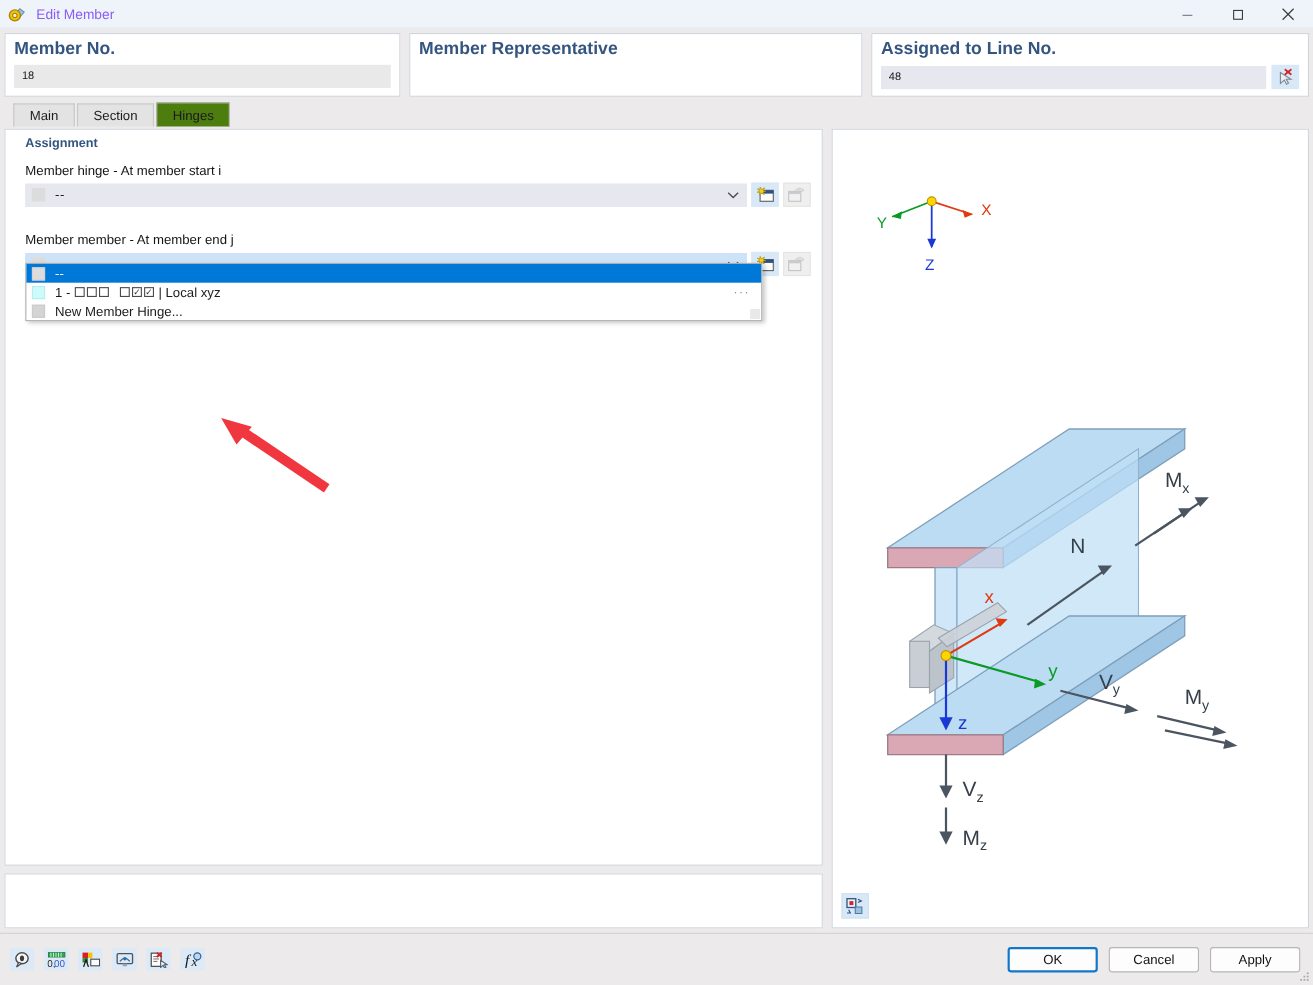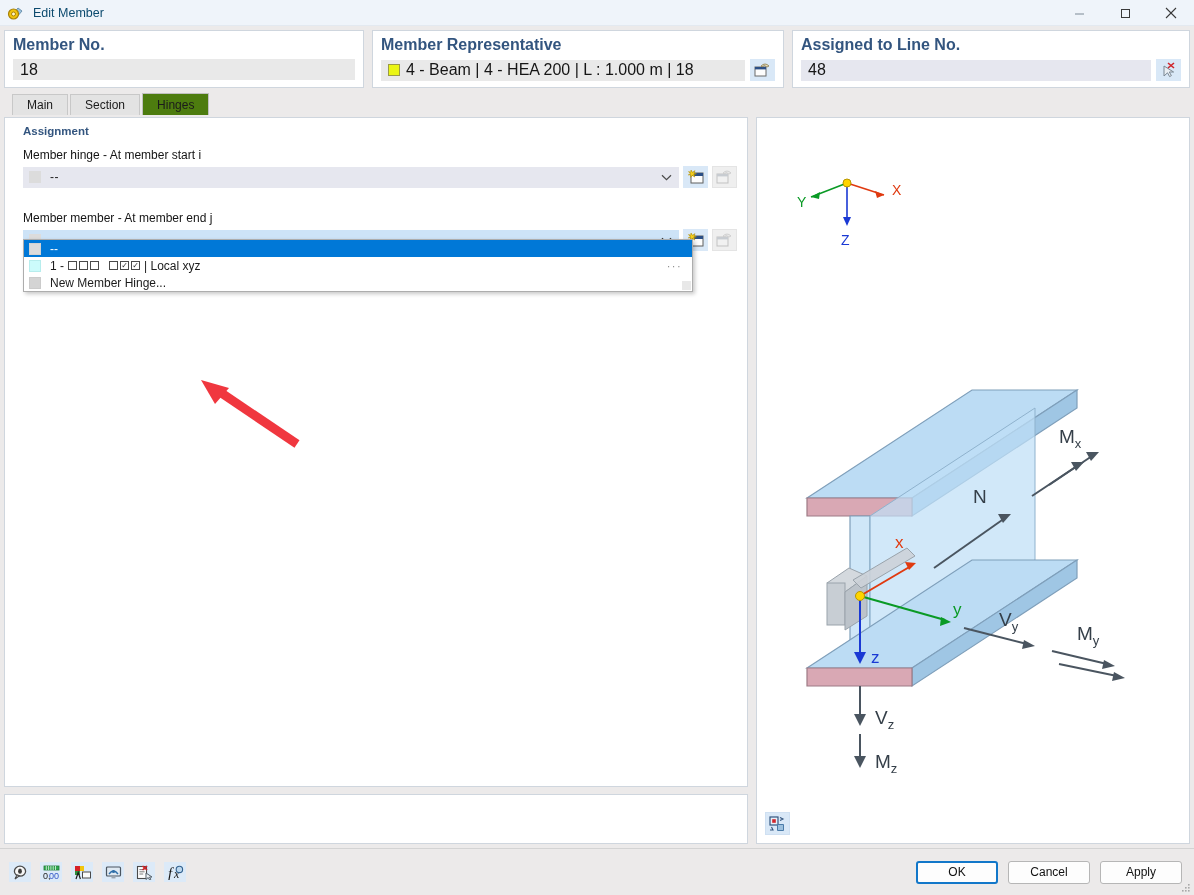--- a/index.html
+++ b/index.html
@@ -15,36 +15,36 @@
   }
 
   
   #titlebar{
     height:26px; background:#eff4fa;
     display:flex; align-items:center;
     border-bottom:1px solid #e3e9f0;
     position:relative;
   }
   #app-icon{ width:18px;height:18px;margin-left:7px;margin-right:8px;position:relative;flex:0 0 auto;}
-  #title-text{ font-size:12.5px; color:#0c4a6e; }
+  #title-text{ font-size:12.5px; color:#8b5cf6; }
   #win-buttons{ position:absolute; right:0; top:0; height:26px; display:flex; }
   .win-btn{ width:46px;height:26px;display:flex;align-items:center;justify-content:center;cursor:default;}
 
   
   #topstrip{ height:62px; display:flex; padding:4px 4px 0 4px; gap:8px;}
   .groupbox{
     background:#fff; border:1px solid #cfd6de;
     position:relative; padding:5px 8px 6px 8px;
   }
   .gb-title{ color:#33557f; font-weight:bold; font-size:16px; margin-bottom:5px;}
   .gb-row{ display:flex; align-items:center; gap:5px;}
   .field{
     flex:1 1 auto; height:21px; background:#e6e7ef;
     border:1px solid #e6e7ef; display:flex; align-items:center;
-    padding:0 6px; font-size:16px; color:#161616; overflow:hidden; white-space:nowrap;
+    padding:0 6px; font-size:10px; color:#161616; overflow:hidden; white-space:nowrap;
   }
   .field.grey{ background:#e9e9e9; border-color:#e9e9e9;}
   .mini-btn{
     width:25px;height:22px;background:#d9e8f7;border:1px solid #d9e8f7;
     display:flex;align-items:center;justify-content:center;flex:0 0 auto;
   }
   .swatch{ width:12px;height:12px;flex:0 0 auto;margin-right:6px;border:1px solid #9a9a46;}
 
   #gb-member{ width:360px; }
   #gb-rep{ width:412px; }
@@ -186,33 +186,20 @@
 
   <div class="groupbox" id="gb-member">
     <div class="gb-title">Member No.</div>
     <div class="gb-row">
       <div class="field grey">18</div>
     </div>
   </div>
 
   <div class="groupbox" id="gb-rep">
     <div class="gb-title">Member Representative</div>
-    <div class="gb-row">
-      <div class="field grey">
-        <span class="swatch" style="background:#eaf514"></span>
-        <span>4 - Beam | 4 - HEA 200 | L : 1.000 m | 18</span>
-      </div>
-      <div class="mini-btn">
-        <svg width="17" height="16" viewBox="0 0 17 16">
-          <rect x="1" y="5" width="11" height="9" fill="#fdfdfd" stroke="#6b6b6b" stroke-width="1"></rect>
-          <rect x="1" y="5" width="11" height="2.4" fill="#2b4f86"></rect>
-          <path d="M7 4 q4-4 8 0 l-2 1 q-3-3-5 0z" fill="#e8dfbc" stroke="#8a7a4a" stroke-width=".8"></path>
-        </svg>
-      </div>
-    </div>
   </div>
 
   <div class="groupbox" id="gb-line">
     <div class="gb-title">Assigned to Line No.</div>
     <div class="gb-row">
       <div class="field">48</div>
       <div class="mini-btn">
         <svg width="17" height="16" viewBox="0 0 17 16">
           <path d="M4 4 L4 14 L7.5 10.8 L9.6 14.6 L11.4 13.6 L9.3 10 L13.6 10 Z" fill="#e9eef3" stroke="#7b8793" stroke-width="1"></path>
           <line x1="8" y1="1" x2="14" y2="6" stroke="#d0242a" stroke-width="1.6"></line>

